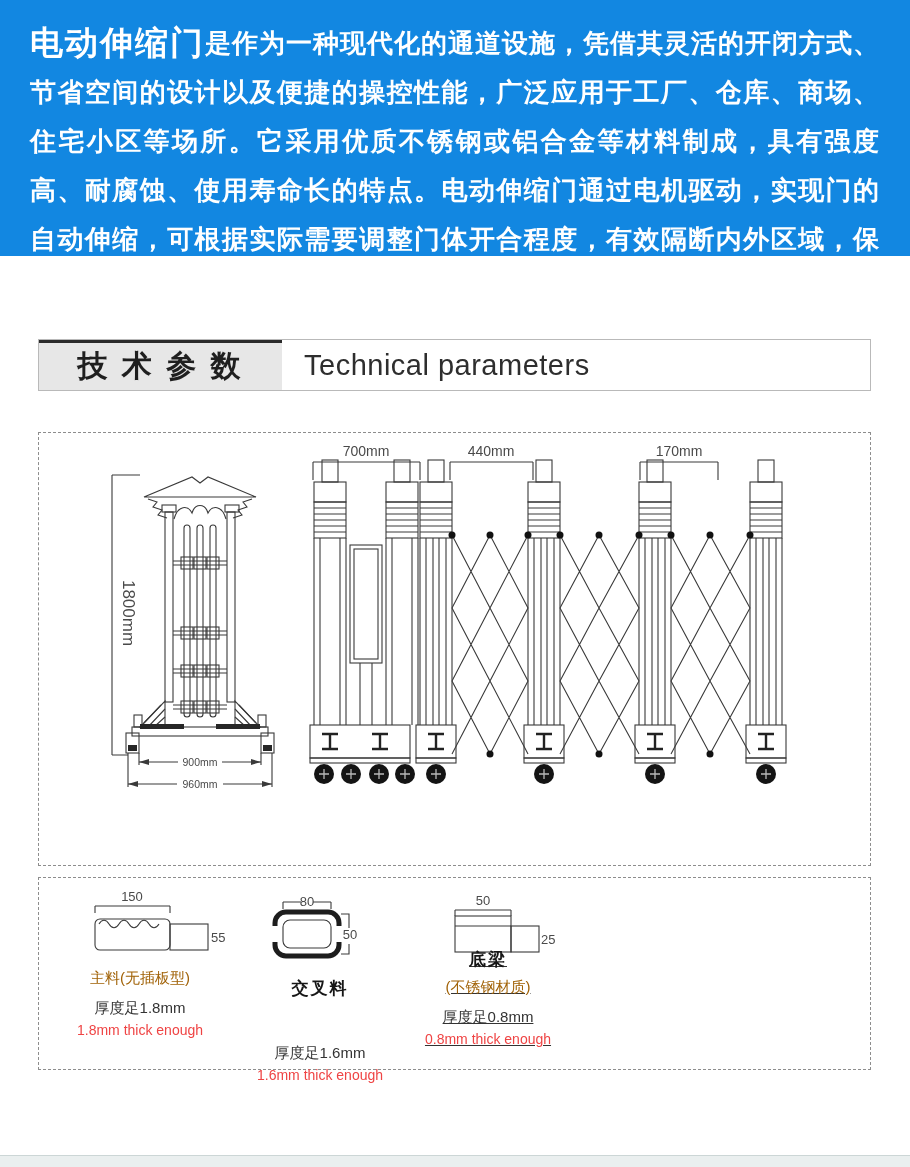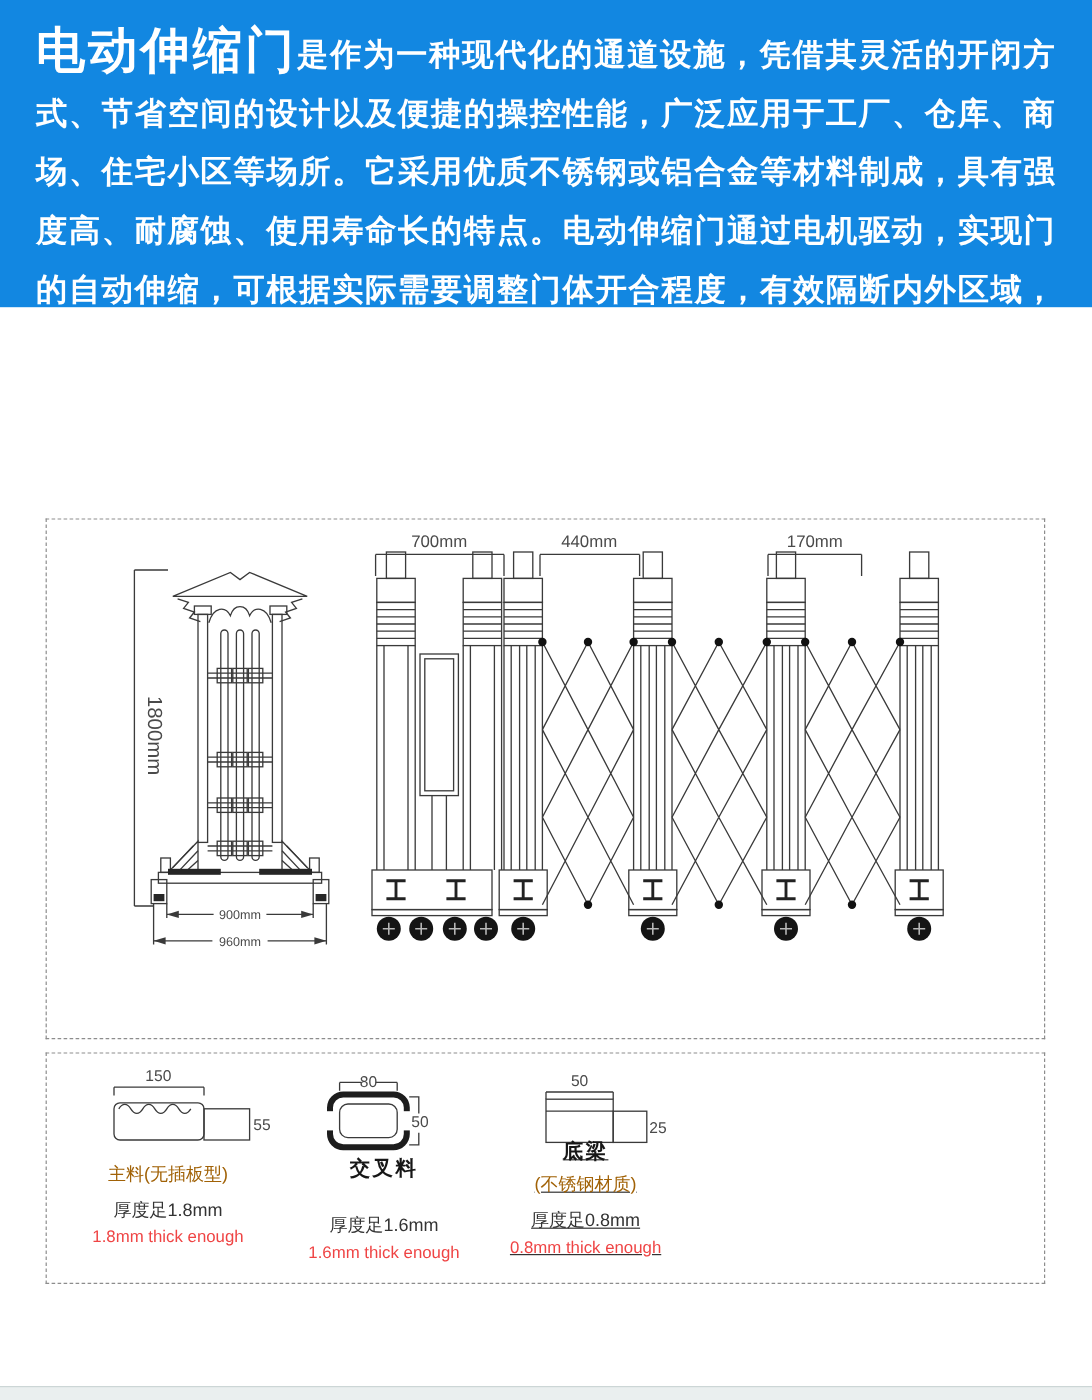--- a/index.html
+++ b/index.html
@@ -11,21 +11,21 @@
   
   .hero{
     position:absolute;left:0;top:0;width:910px;height:256px;
     background:#1287e1;color:#fff;box-sizing:border-box;
     padding:18px 30px 0 30px;
   }
   .hero p{
     margin:0;text-align:justify;
     font-size:26px;line-height:49px;font-weight:700;letter-spacing:1px;
   }
-  .hero .big{font-size:41px;font-weight:800;letter-spacing:2px;vertical-align:-2px;}
+  .hero .big{font-size:33px;font-weight:800;letter-spacing:2px;vertical-align:-2px;}
   
   .titlebar{
     position:absolute;left:38px;top:339px;width:833px;height:52px;
     background:#fff;border:1px solid #b9b9b9;box-sizing:border-box;
     display:flex;align-items:stretch;
   }
   .titlebar .zh{
     width:243px;background:#e7e7e7;border-top:3px solid #2a2a2a;
     display:flex;align-items:center;justify-content:center;
     font-size:30px;color:#1f1f1f;letter-spacing:3px;font-weight:600;box-sizing:border-box;
@@ -54,37 +54,43 @@
     position:absolute;left:297px;top:802px;font-size:19px;color:#2f2f2f;white-space:nowrap;
   }
   .ratio .zh{font-weight:600;letter-spacing:0.5px;}
   .ratio .en{margin-left:26px;font-weight:400;color:#333;}
   
   .plabels{position:absolute;width:190px;text-align:center;color:#333;}
   .plabels .pname{font-size:17px;font-weight:700;color:#161616;letter-spacing:2px;}
   .plabels .psub{font-size:15px;color:#a16207;margin-top:7px;}
   .plabels .pthzh{font-size:15px;color:#333;margin-top:11px;}
   .plabels .pthen{font-size:14px;color:#ef4444;margin-top:4px;}
-  .gap-extra .pname{}
-  .gap-extra .pthzh{margin-top:27px;}
+  .gap-extra .pname{margin-top:15px;}
+  .gap-extra .pthzh{margin-top:44px;}
   
   .footer-strip{
     position:absolute;left:0;top:1155px;width:910px;height:12px;
     background:#eaefef;border-top:1px solid #ccd6d6;box-sizing:border-box;
   }
 </style>
 </head>
 <body>
 
 <div id="page">
 
   <div class="hero" style="background: rgb(18, 135, 225);">
     <p><span class="big">电动伸缩门</span><span>是作为一种现代化的通道设施，凭借其灵活的开闭方式、节省空间的设计以及便捷的操控性能，广泛应用于工厂、仓库、商场、住宅小区等场所。它采用优质不锈钢或铝合金等材料制成，具有强度高、耐腐蚀、使用寿命长的特点。电动伸缩门通过电机驱动，实现门的自动伸缩，可根据实际需要调整门体开合程度，有效隔断内外区域，保障安全。</span></p>
   </div>
 
+  <div class="titlebar">
+    <div class="zh">
+      <span>技 术 参 数</span>
+    </div>
+    <div class="en">Technical parameters</div>
+  </div>
 
   <div class="dashbox" id="panel-drawing"></div>
 
   <svg style="left:82px;top:455px;" width="235" height="355" viewBox="0 0 235 355">
 
     <g>
       <path class="ln" d="M30,20V300M30,20H58M30,300H46"></path>
       <text class="dimtext" font-size="17" text-anchor="middle" transform="rotate(90 41 158)" x="41" y="158">1800mm</text>
     </g>
 

